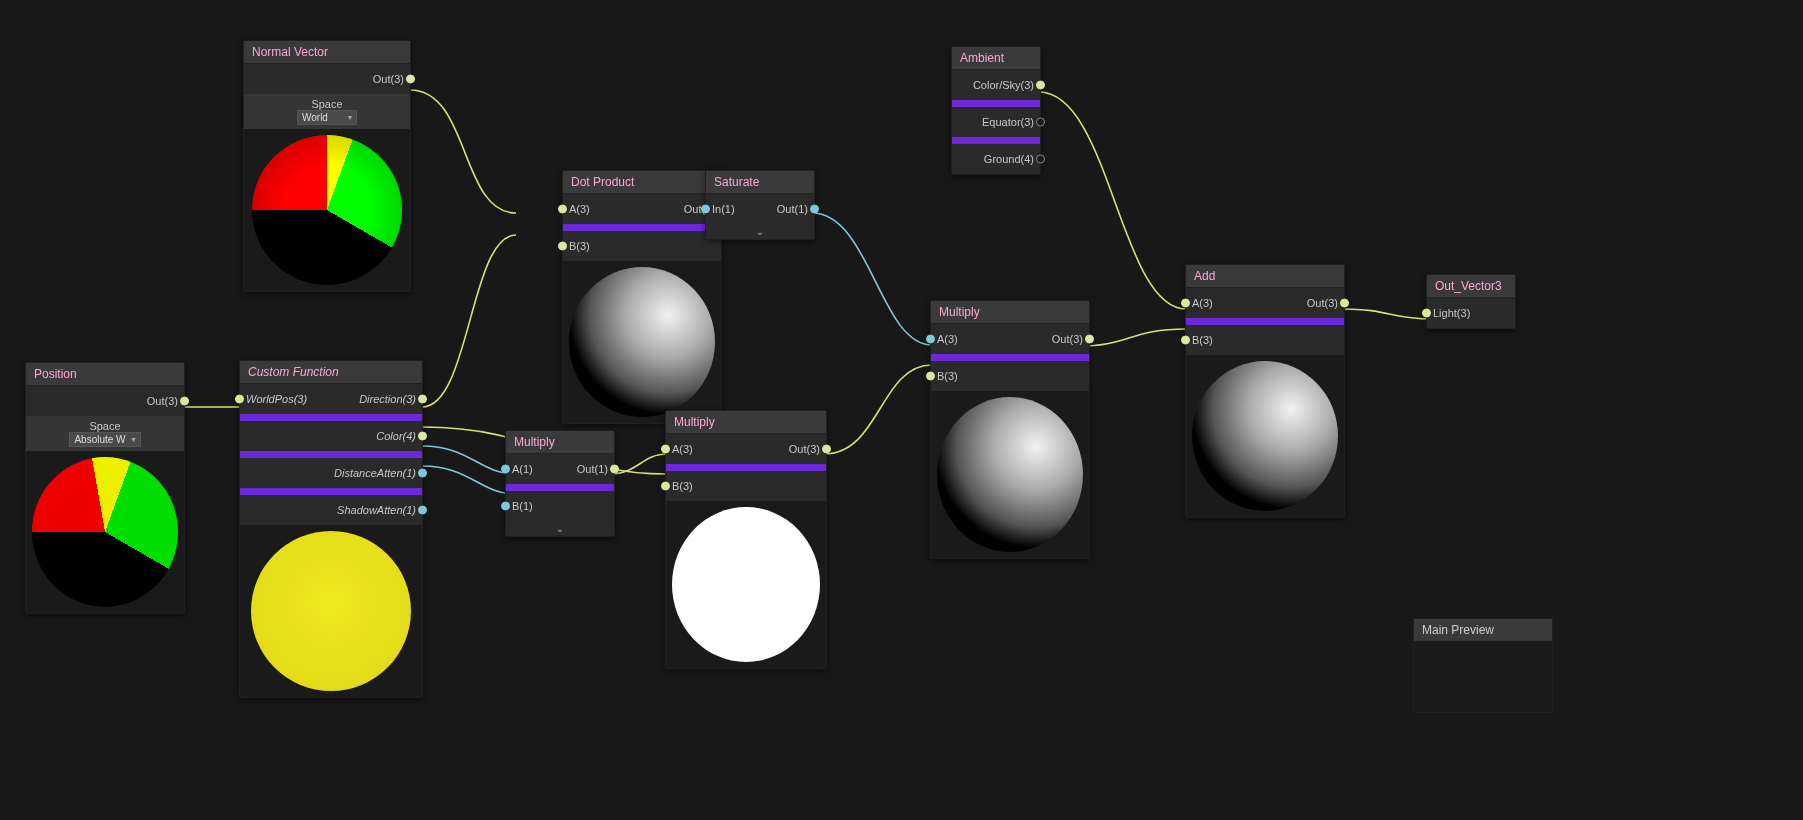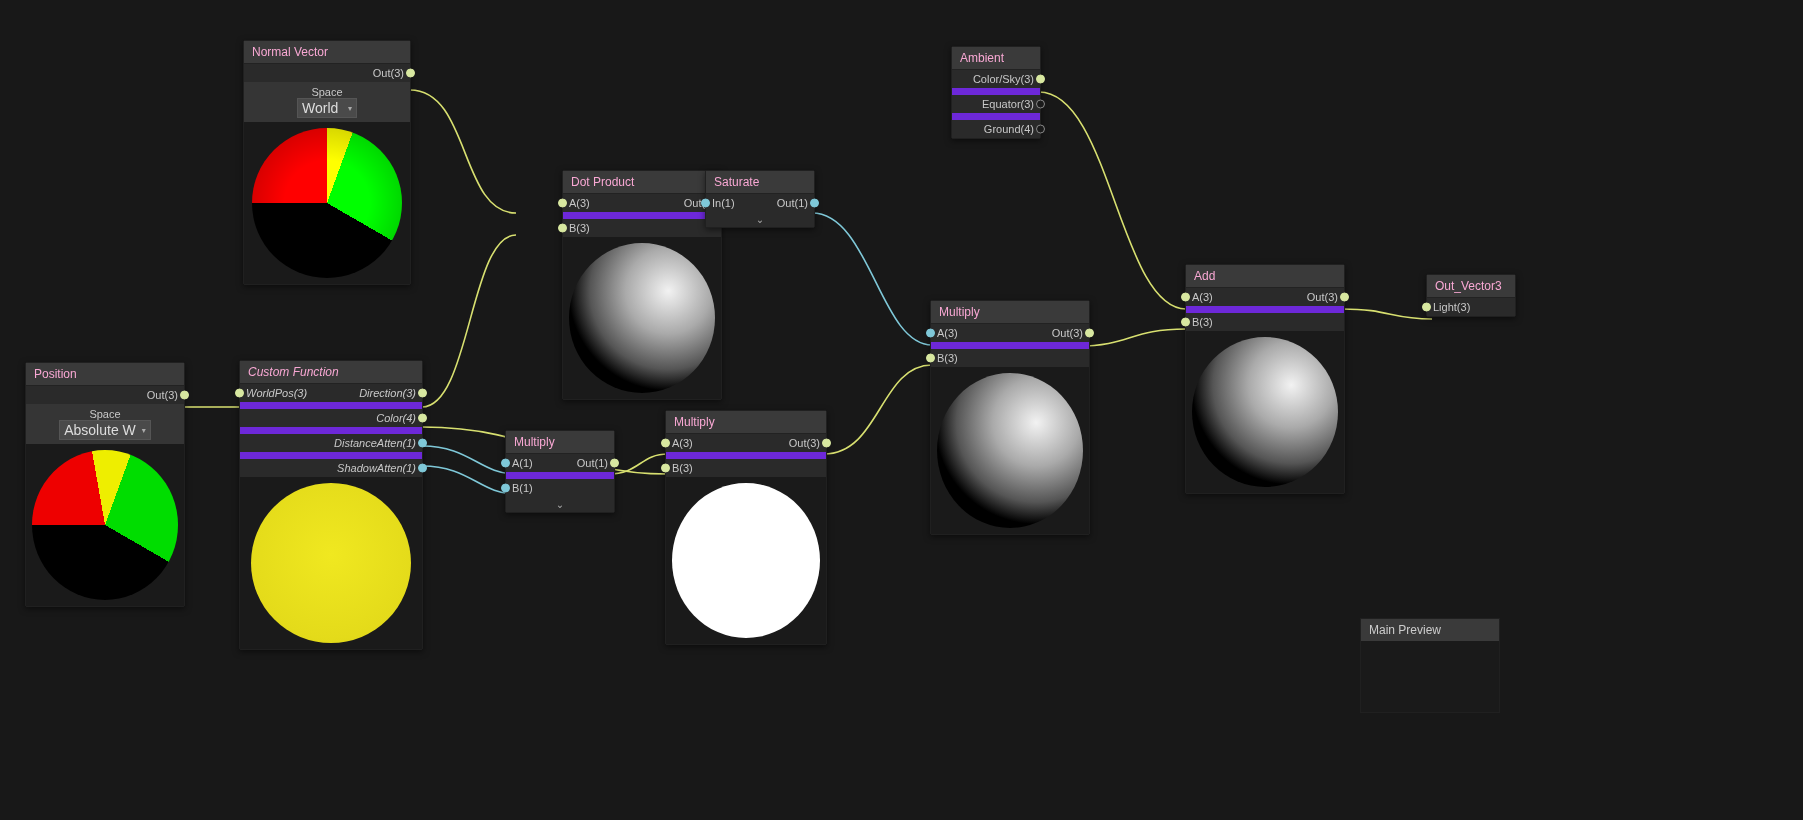--- a/index.html
+++ b/index.html
@@ -27,21 +27,21 @@
     background: #3a3a3a;
     padding: 4px 8px;
     font-size: 12px;
     color: #f9a8d4;
     border-bottom: 1px solid #222;
   }
   .node-row {
     display: flex;
     justify-content: space-between;
     align-items: flex-end;
-    padding: 3px 6px;
+    padding: 9px 6px;
     font-size: 11px;
     background: #2a2a2a;
     position: relative;
   }
   .node-row + .node-row { border-top: 7px solid #6d28d9; }
   .node-row .left, .node-row .right { display: flex; align-items: center; gap: 4px; }
   .port {
     width: 9px; height: 9px;
     border-radius: 50%;
     background: #1a1a1a;
@@ -50,21 +50,21 @@
   }
   .port.filled { background: #d8e8a0; border-color: #d8e8a0; }
   .port.filled-blue { background: #7fc8d8; border-color: #7fc8d8; }
   .port.out-abs { position: absolute; right: -5px; top: 50%; transform: translateY(-50%); }
   .port.in-abs { position: absolute; left: -5px; top: 50%; transform: translateY(-50%); }
   .label-row { background: #353535; padding: 4px 8px; display:flex; justify-content:space-between; align-items:center;flex-direction:column; }
   .dropdown {
     background: #4a4a4a; color: #ddd;
     border: 1px solid #555;
     padding: 1px 4px;
-    font-size: 14px;
+    font-size: 10px;
     min-width: 60px;
     display: inline-flex;
     align-items: center;
     justify-content: space-between;
   }
   .dropdown::after { content: "▾"; margin-left: 6px; font-size: 8px; color:#aaa; }
   .preview {
     background: #1a1a1a;
     padding: 6px;
     display: flex;
@@ -362,18 +362,18 @@
   <div class="node-header">Out_Vector3</div>
   <div class="node-row">
     <span class="left">
           <span class="port filled in-abs"></span>
           <span>Light(3)</span>
         </span>
     <span class="right"></span>
   </div>
 </div>
 
-<div class="main-preview" style="left:1360px; top:618px; width:140px; height:95px;">
+<div class="main-preview" style="left:1413px; top:618px; width:140px; height:95px;">
   <div class="main-preview-header">Main Preview</div>
   <div style="background:#1a1a1a; height:calc(100% - 22px);"></div>
 </div>
 
 </div>
 
 </body></html>

